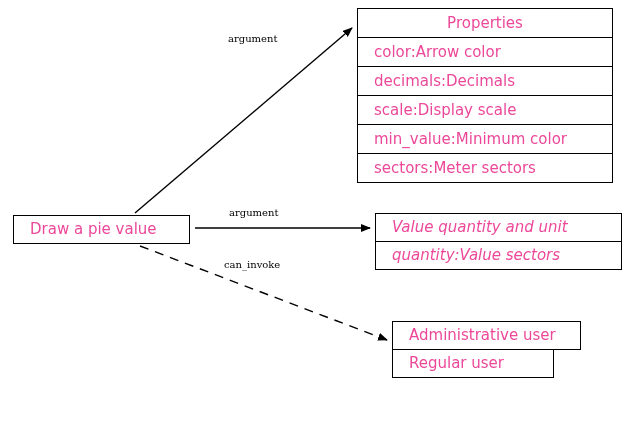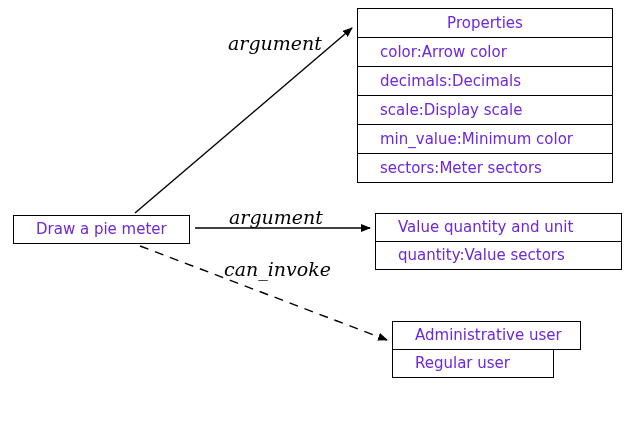--- a/index.html
+++ b/index.html
@@ -28,59 +28,58 @@
     position: absolute;
     box-sizing: border-box;
     background: #ffffff;
   }
   .row {
     box-sizing: border-box;
     border: 1px solid #000000;
     background: #ffffff;
     font-family: "DejaVu Sans", sans-serif;
     font-size: 15px;
-    color: #6d28d9;
+    color: #ec4899;
     line-height: 1;
     display: flex;
     align-items: center;
     white-space: nowrap;
     overflow: hidden;
   }
   .row + .row { margin-top: -1px; }
-  .row.left  { justify-content: flex-start; padding-left: 22px; }
+  .row.left  { justify-content: flex-start; padding-left: 16px; }
   .row.center{ justify-content: center; }
 
   
   #node-properties { left: 357px; top: 8px; width: 256px; }
   #node-properties .row { height: 30px; }
 
   
-  #node-value { left: 375px; top: 213px; width: 247px; }
+  #node-value { left: 375px; top: 213px; width: 247px; font-style: italic; }
   #node-value .row { height: 29px; }
 
   
   #node-admin { left: 392px; top: 321px; width: 189px; }
   #node-admin .row { height: 29px; }
   #node-admin .row.body { width: 162px; }
 
   
   #node-source {
     left: 13px; top: 215px; width: 177px; height: 29px;
   }
   #node-source .row { height: 29px; width: 100%; }
 
   
   .edge-label {
     position: absolute;
     font-family: "DejaVu Serif", serif;
-    font-size: 19px;
+    font-size: 10px;
     color: #000000;
     white-space: nowrap;
     line-height: 1;
-    font-style: italic;
   }
   #label-arg-properties { left: 228px; top: 34px; }
   #label-arg-value      { left: 229px; top: 208px; }
   #label-can-invoke     { left: 224px; top: 260px; text-align: center; }
 </style>
 </head>
 <body>
 
 <div id="canvas">
 
@@ -104,21 +103,21 @@
     </g>
   </svg>
 
   <div class="edge-label" id="label-arg-properties">argument</div>
 
   <div class="edge-label" id="label-arg-value">argument</div>
 
   <div class="edge-label" id="label-can-invoke">can_invoke</div>
 
   <div class="node" id="node-source">
-    <div class="row left">Draw a pie meter</div>
+    <div class="row left">Draw a pie value</div>
   </div>
 
   <div class="node" id="node-properties">
     <div class="row center">Properties</div>
     <div class="row left">color:Arrow color</div>
     <div class="row left">decimals:Decimals</div>
     <div class="row left">scale:Display scale</div>
     <div class="row left">min_value:Minimum color</div>
     <div class="row left">sectors:Meter sectors</div>
   </div>

